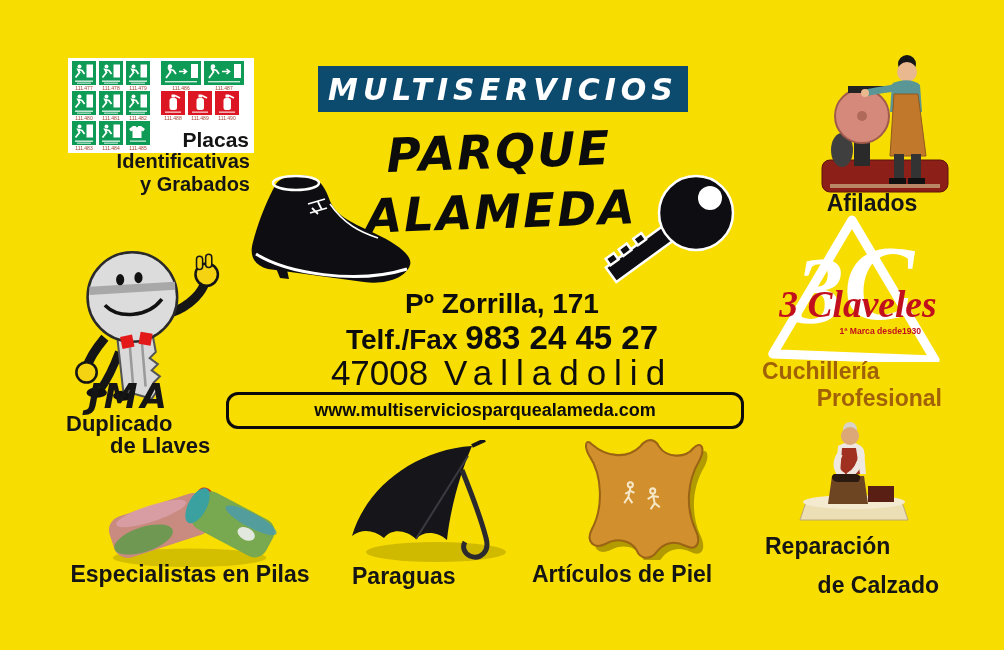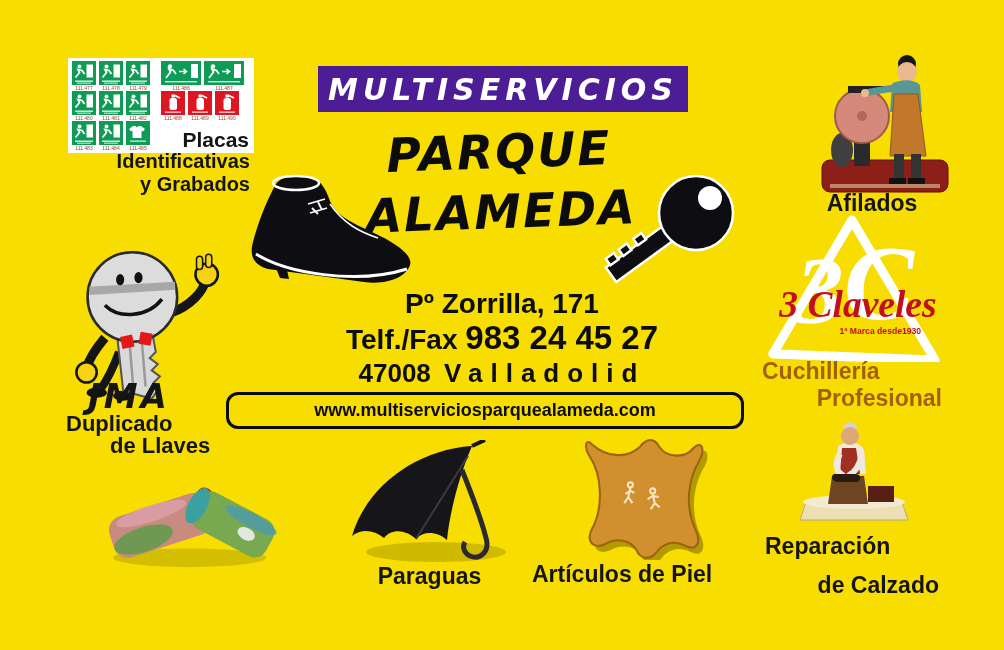--- a/index.html
+++ b/index.html
@@ -18,34 +18,34 @@
   .sign.g{background:#0E9B55;}
   .sign.r{background:#DD1623;}
   .sign.w{width:40px;background:#0E9B55;}
   .gap{width:5px;}
   .code{display:block;font-size:5px;line-height:6px;color:#a04030;white-space:nowrap;}
   .placas-word{position:absolute;right:5px;bottom:1px;font-size:21px;font-weight:bold;color:#141414;margin-left:28px;}
   .placas-caption{position:absolute;left:50px;top:150px;width:200px;text-align:right;
                   font-size:20px;line-height:23px;font-weight:bold;color:#151515;}
 
   
-  .banner{position:absolute;left:318px;top:66px;width:370px;height:46px;background:#4c1d95;
+  .banner{position:absolute;left:318px;top:66px;width:370px;height:46px;background:#0c4a6e;
           display:flex;align-items:center;justify-content:center;}
   .banner span{color:#ffffff;font-family:"DejaVu Sans",sans-serif;font-style:italic;
                font-weight:bold;font-size:30px;letter-spacing:5px;}
   .title{position:absolute;left:328px;top:122px;width:344px;text-align:center;
          font-family:"DejaVu Sans",sans-serif;font-style:italic;font-weight:bold;
          font-size:47px;line-height:60px;color:#0c0c0c;letter-spacing:2px;transform:rotate(-2deg);}
 
   
   .address{position:absolute;left:282px;top:288px;width:440px;text-align:center;color:#0d0d0d;}
   .addr1{font-size:28px;font-weight:bold;line-height:32px;}
   .addr2{font-size:28px;font-weight:bold;line-height:36px;}
   .addr2 .phone{font-size:33px;}
-  .addr3{font-size:26px;font-weight:bold;line-height:30px;}
+  .addr3{font-size:35px;font-weight:normal;line-height:30px;}
   .addr3 .city{letter-spacing:8px;margin-left:6px;}
 
   .url-box{position:absolute;left:226px;top:392px;width:518px;height:37px;border:3.5px solid #0b0b0b;
            border-radius:12px;box-sizing:border-box;display:flex;align-items:center;justify-content:center;
            font-size:18px;font-weight:bold;color:#0d0d0d;}
 
   
   .afilados-lbl{left:802px;top:190px;width:140px;text-align:center;font-size:23px;}
   .cuchi{position:absolute;left:758px;top:358px;width:184px;font-weight:bold;color:#a16207;
          font-size:23px;line-height:27px;}
@@ -53,21 +53,21 @@
   .cuchi .l2{text-align:right;}
 
   
   .jma-lbl{left:88px;top:376px;font-size:34px;font-style:italic;letter-spacing:3px;
            font-family:"DejaVu Sans",sans-serif;}
   .dup1{left:66px;top:411px;font-size:22px;}
   .dup2{left:110px;top:433px;font-size:22px;}
 
   
   .pilas-lbl{left:55px;top:561px;width:270px;text-align:center;font-size:23px;}
-  .paraguas-lbl{left:352px;top:563px;width:155px;text-align:center;font-size:23px;}
+  .paraguas-lbl{left:352px;top:563px;width:155px;text-align:left;font-size:23px;}
   .piel-lbl{left:532px;top:561px;width:210px;font-size:23px;}
   .calzado{position:absolute;left:757px;top:533px;width:182px;font-weight:bold;color:#151515;
            font-size:23px;line-height:26px;}
   .calzado .l1{text-align:left;padding-left:8px;}
   .calzado .l2{text-align:right;margin-top:13px;}
 </style>
 </head>
 <body>
 
 <svg width="0" height="0" style="position:absolute" aria-hidden="true">
@@ -344,20 +344,21 @@
       <ellipse cx="115" cy="49" rx="10" ry="21" fill="none" stroke="#d42222" stroke-width="3"></ellipse>
       <ellipse cx="114" cy="49" rx="5" ry="11" fill="#9fb8b0"></ellipse>
     </g>
     <g transform="rotate(28 130 50)">
       <rect x="95" y="26" width="82" height="40" rx="13" fill="#78a84f"></rect>
       <ellipse cx="150" cy="34" rx="28" ry="7" fill="#4a9ab0" opacity="0.8"></ellipse>
       <ellipse cx="152" cy="48" rx="9" ry="6" fill="#eeeeee" opacity="0.9"></ellipse>
       <ellipse cx="97" cy="46" rx="9" ry="19" fill="#3aa0a0"></ellipse>
     </g>
   </svg>
+  <div class="lbl pilas-lbl">Especialistas en Pilas</div>
 
   <svg class="abs" style="left:344px;top:440px" width="170" height="126" viewBox="0 0 170 126">
     <ellipse cx="92" cy="112" rx="70" ry="10" fill="#b5a400" opacity="0.6"></ellipse>
     <path d="M128,6 C70,10 22,48 8,96 C18,88 30,90 40,98 C48,88 62,90 72,99 C80,90 94,92 103,100 C106,70 116,34 128,6 Z" fill="#15151a"></path>
     <line x1="128" y1="6" x2="141" y2="0" stroke="#15151a" stroke-width="4"></line>
     <line x1="72" y1="99" x2="124" y2="16" stroke="#3a3a40" stroke-width="2"></line>
     <path d="M118,30 C128,55 138,82 142,98 C146,112 136,120 126,116 C120,113 118,107 121,102" stroke="#2a2a2e" stroke-width="5" fill="none"></path>
   </svg>
   <div class="lbl paraguas-lbl">Paraguas</div>
 

